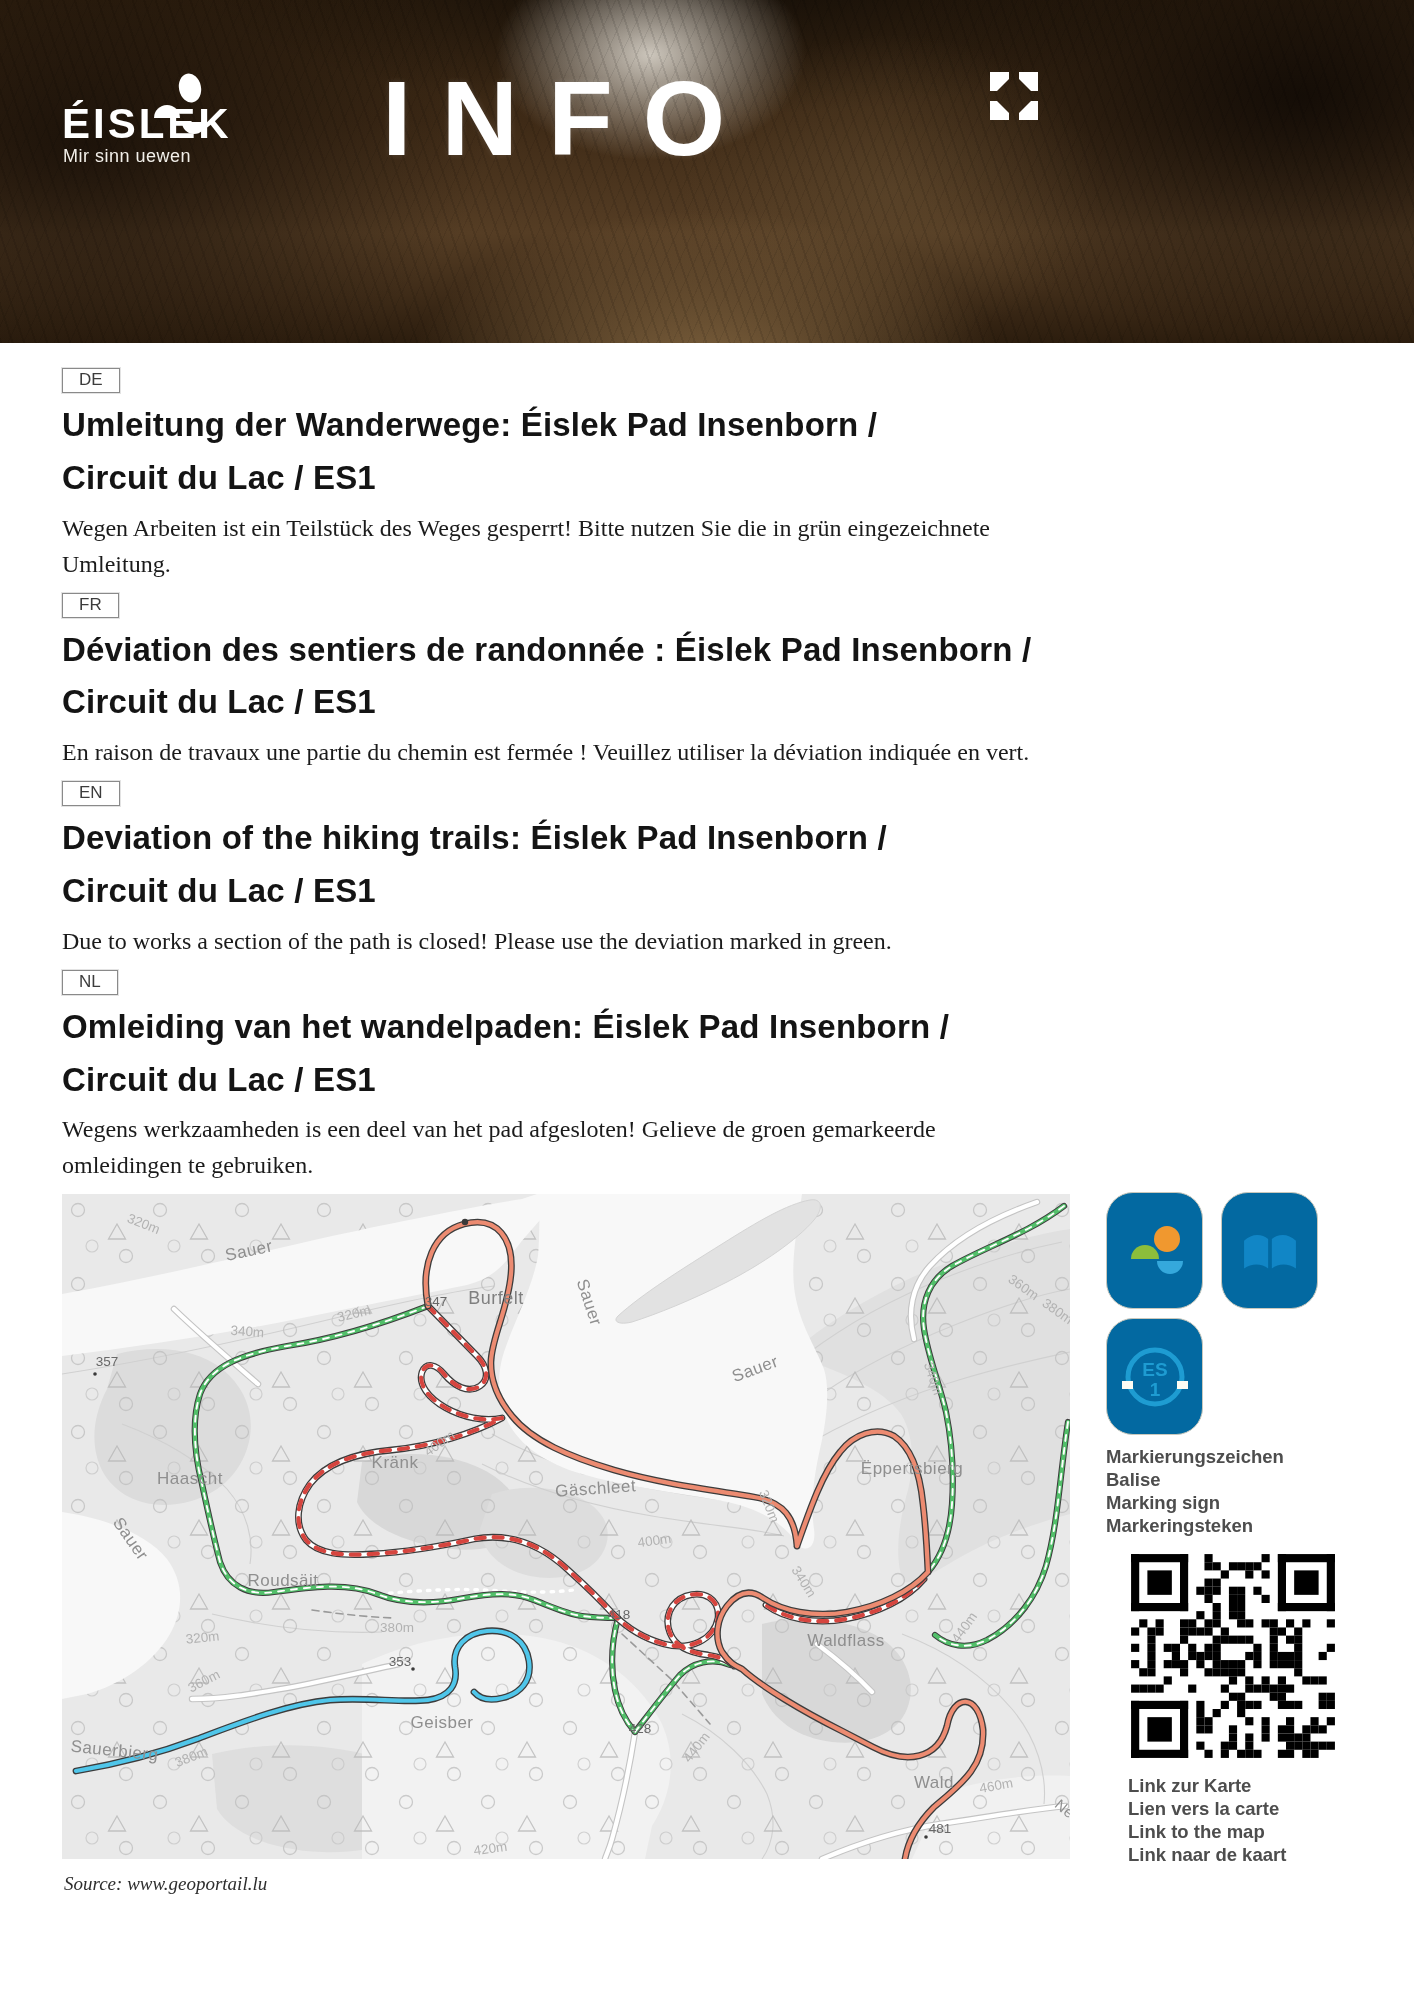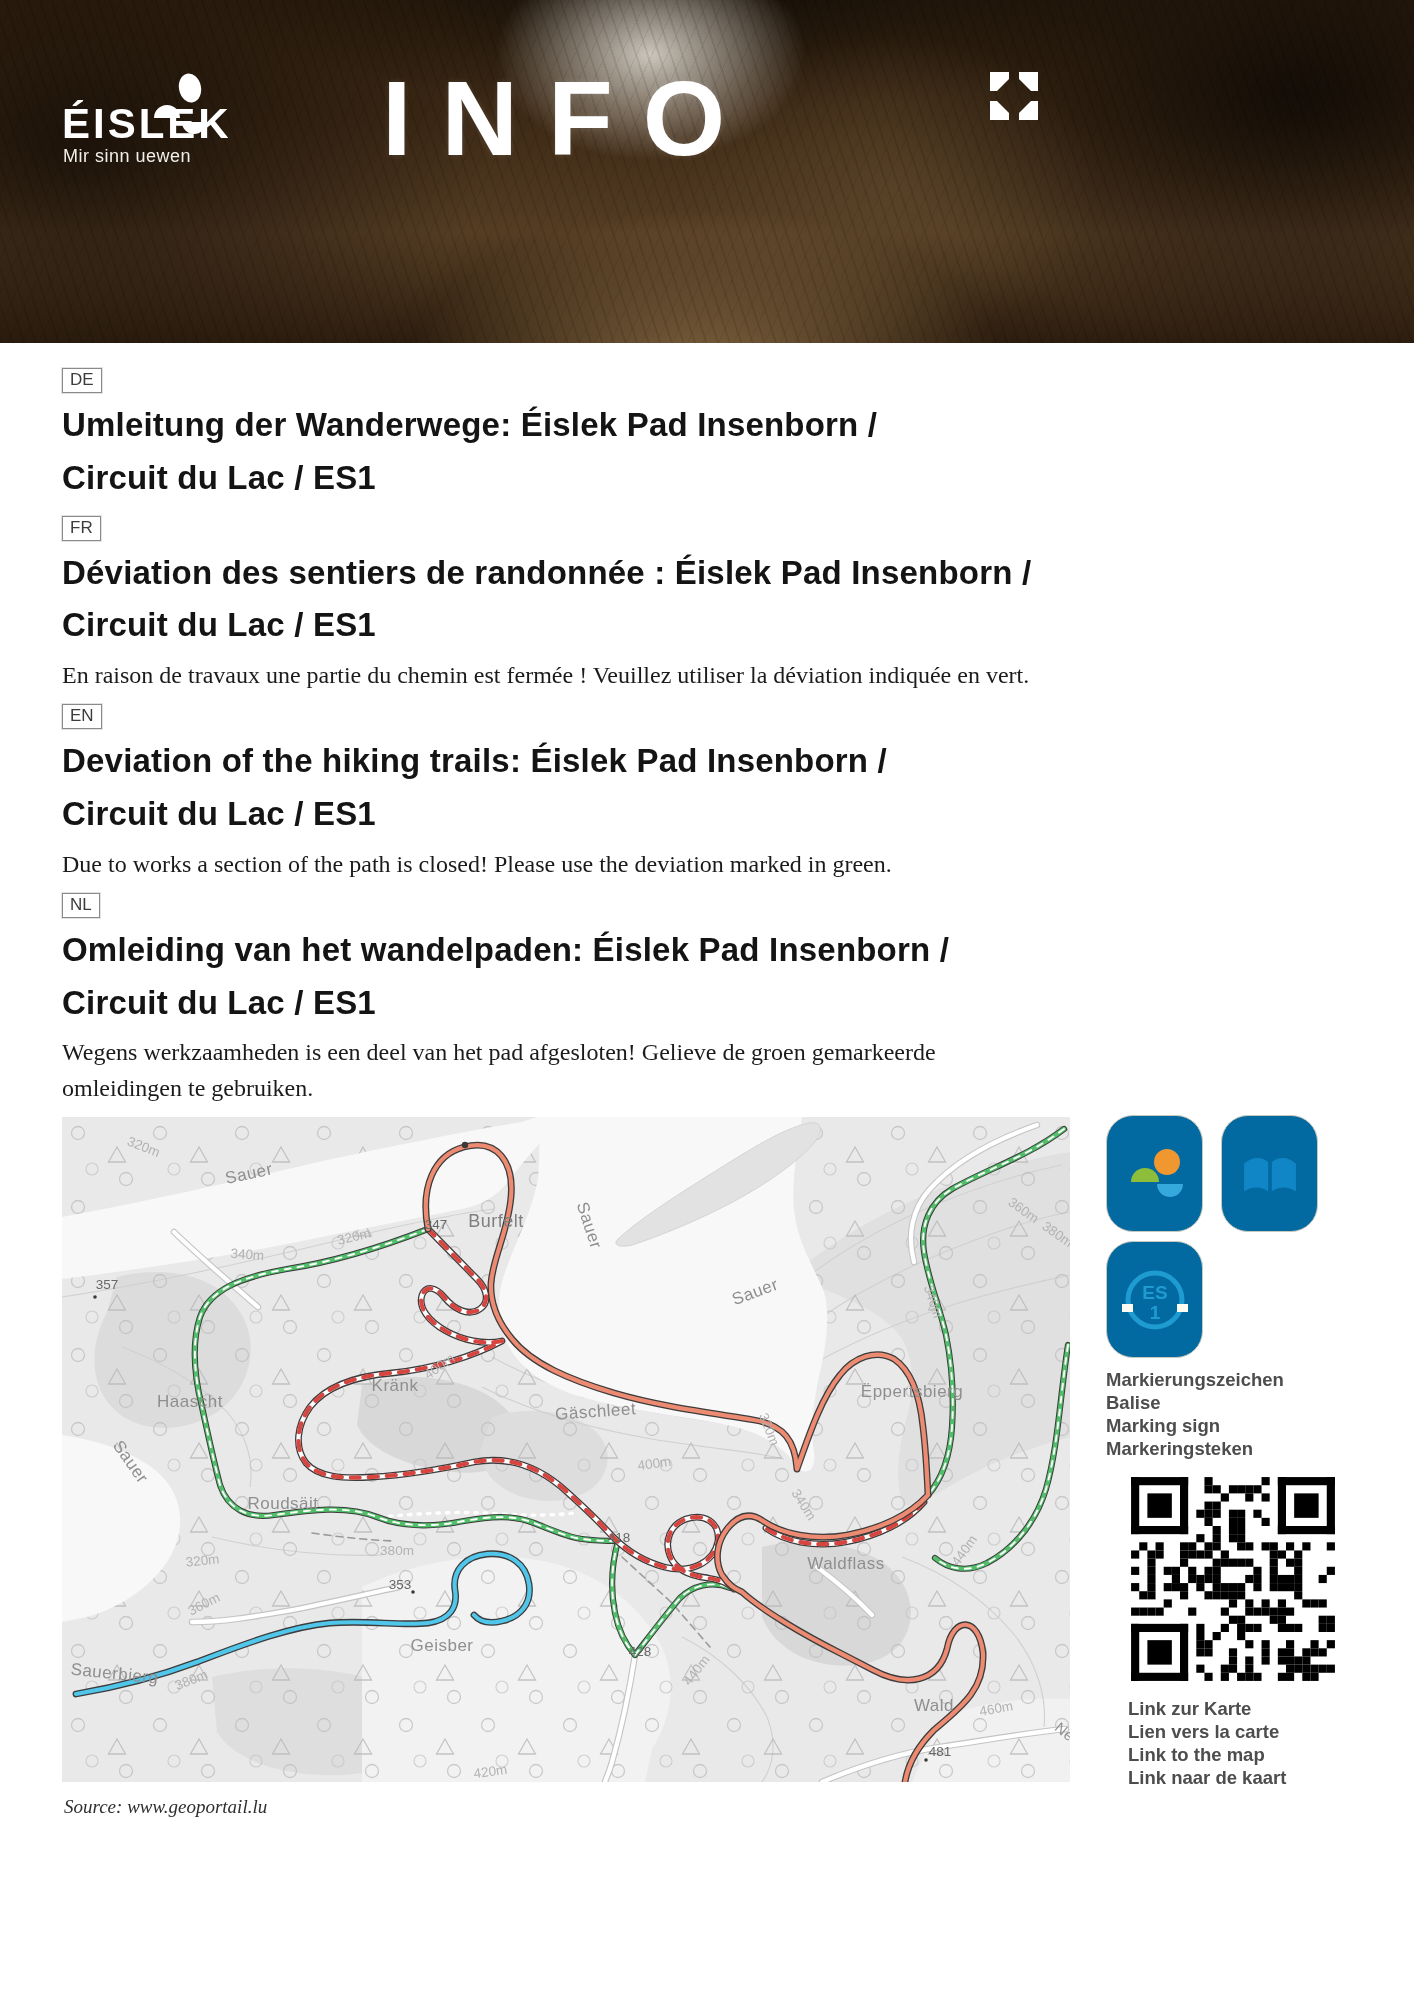--- a/index.html
+++ b/index.html
@@ -25,21 +25,21 @@
   .tagline{position:absolute;left:63px;top:146px;color:#f2efe9;font-size:18px;font-weight:normal;
            letter-spacing:.5px;}
   .hero-title{position:absolute;left:382px;top:58px;color:#ffffff;font-size:106px;font-weight:bold;
           letter-spacing:30px;text-shadow:0 0 6px rgba(255,255,255,.12);}
   .xmark{position:absolute;left:988px;top:70px;}
 
   
   .content{padding:25px 62px 0 62px;}
   .lang-section{margin-bottom:11px;}
   .badge{display:inline-block;border:1.5px solid #8a8a8a;outline:1px solid #e3e3e3;
-         padding:1px 7px 2px;font-size:17px;color:#3c3c3c;background:#fff;margin-bottom:4px;}
+         padding:1px 16px 2px;font-size:17px;color:#3c3c3c;background:#fff;margin-bottom:4px;}
   .heading{color:#141414;font-size:33px;font-weight:bold;line-height:1.6;letter-spacing:.2px;
            white-space:nowrap;margin:2px 0 5px 0;}
   .body-text{font-family:"Liberation Serif",serif;font-size:24px;color:#1b1b1b;line-height:1.5;
              max-width:985px;margin:0;}
 
   
   .bottom{position:relative;margin-left:62px;height:735px;}
   .map-wrap{position:absolute;left:0;top:0;width:1008px;height:665px;}
   .map-source{position:absolute;left:2px;top:679px;font-family:"Liberation Serif",serif;
               font-style:italic;font-size:19px;color:#2e2e2e;}
@@ -97,20 +97,21 @@
 </div>
 
 <div class="content">
 
   <div class="lang-section">
     <span class="badge">DE</span>
     <div class="heading">
       <div>Umleitung der Wanderwege: Éislek Pad Insenborn /</div>
       <div>Circuit du Lac / ES1</div>
     </div>
+    <p class="body-text">Wegen Arbeiten ist ein Teilstück des Weges gesperrt! Bitte nutzen Sie die in grün eingezeichnete Umleitung.</p>
   </div>
 
   <div class="lang-section">
     <span class="badge">FR</span>
     <div class="heading">
       <div>Déviation des sentiers de randonnée : Éislek Pad Insenborn /</div>
       <div>Circuit du Lac / ES1</div>
     </div>
     <p class="body-text">En raison de travaux une partie du chemin est fermée ! Veuillez utiliser la déviation indiquée en vert.</p>
   </div>

